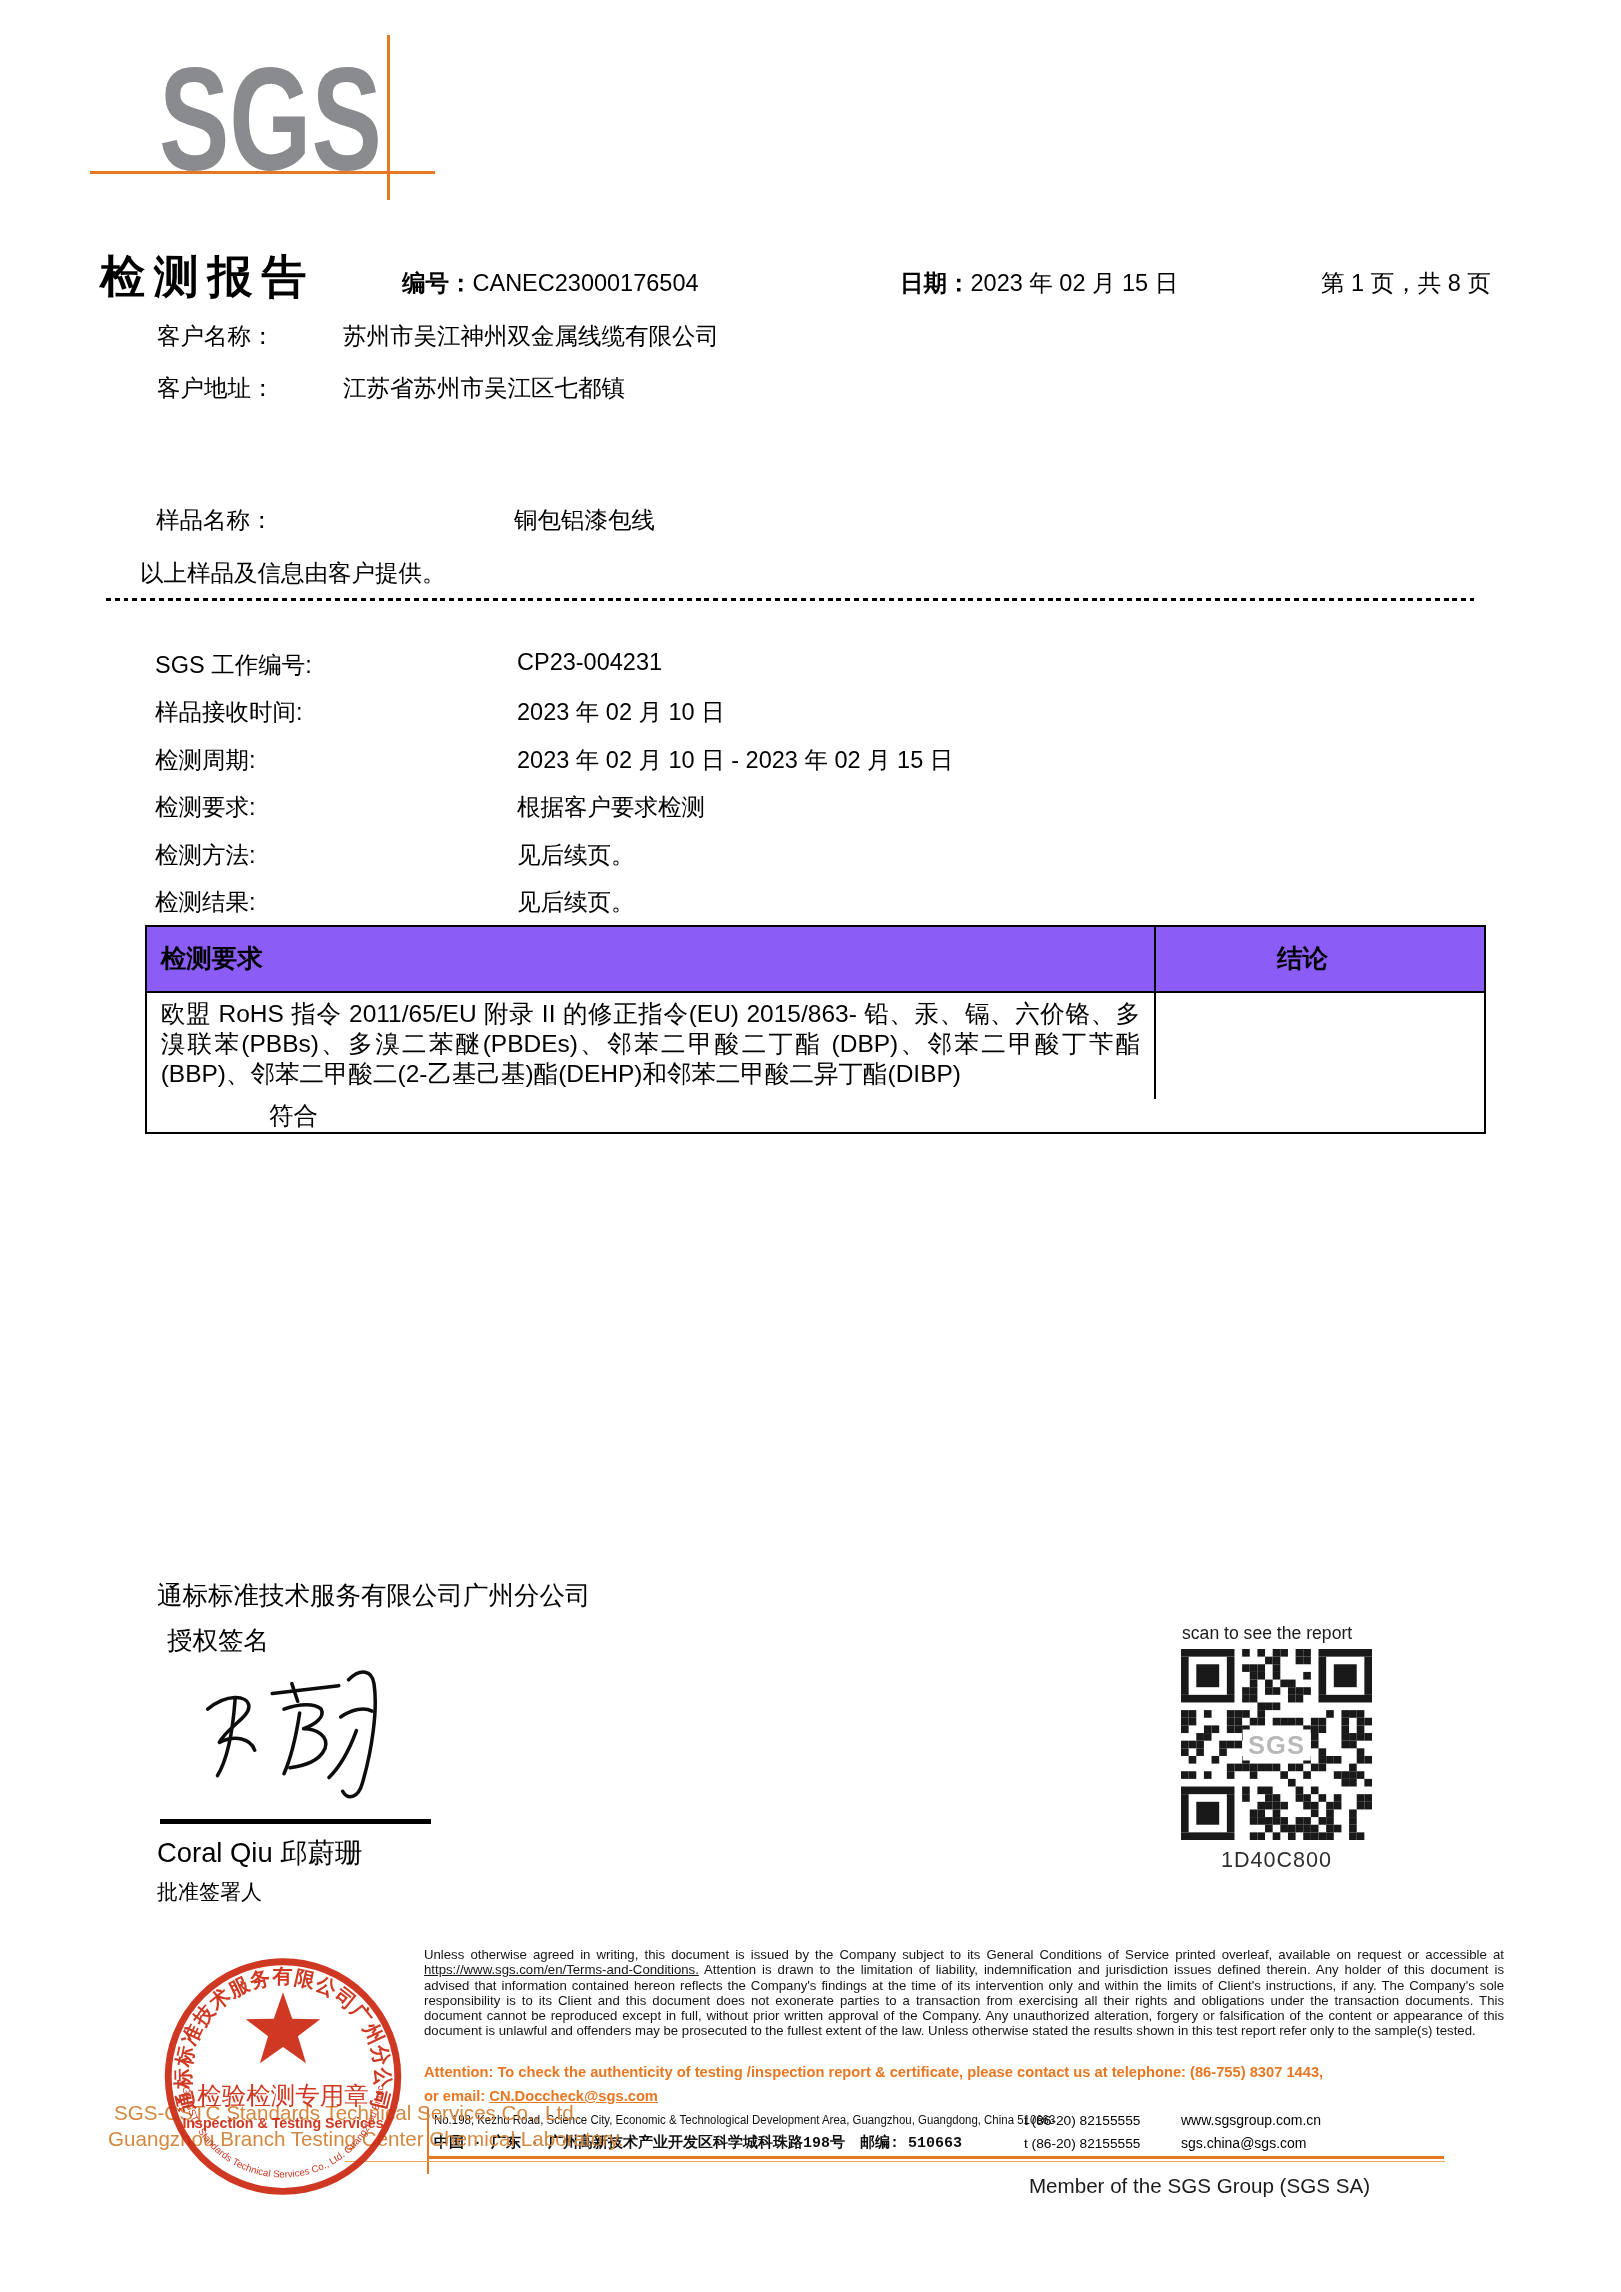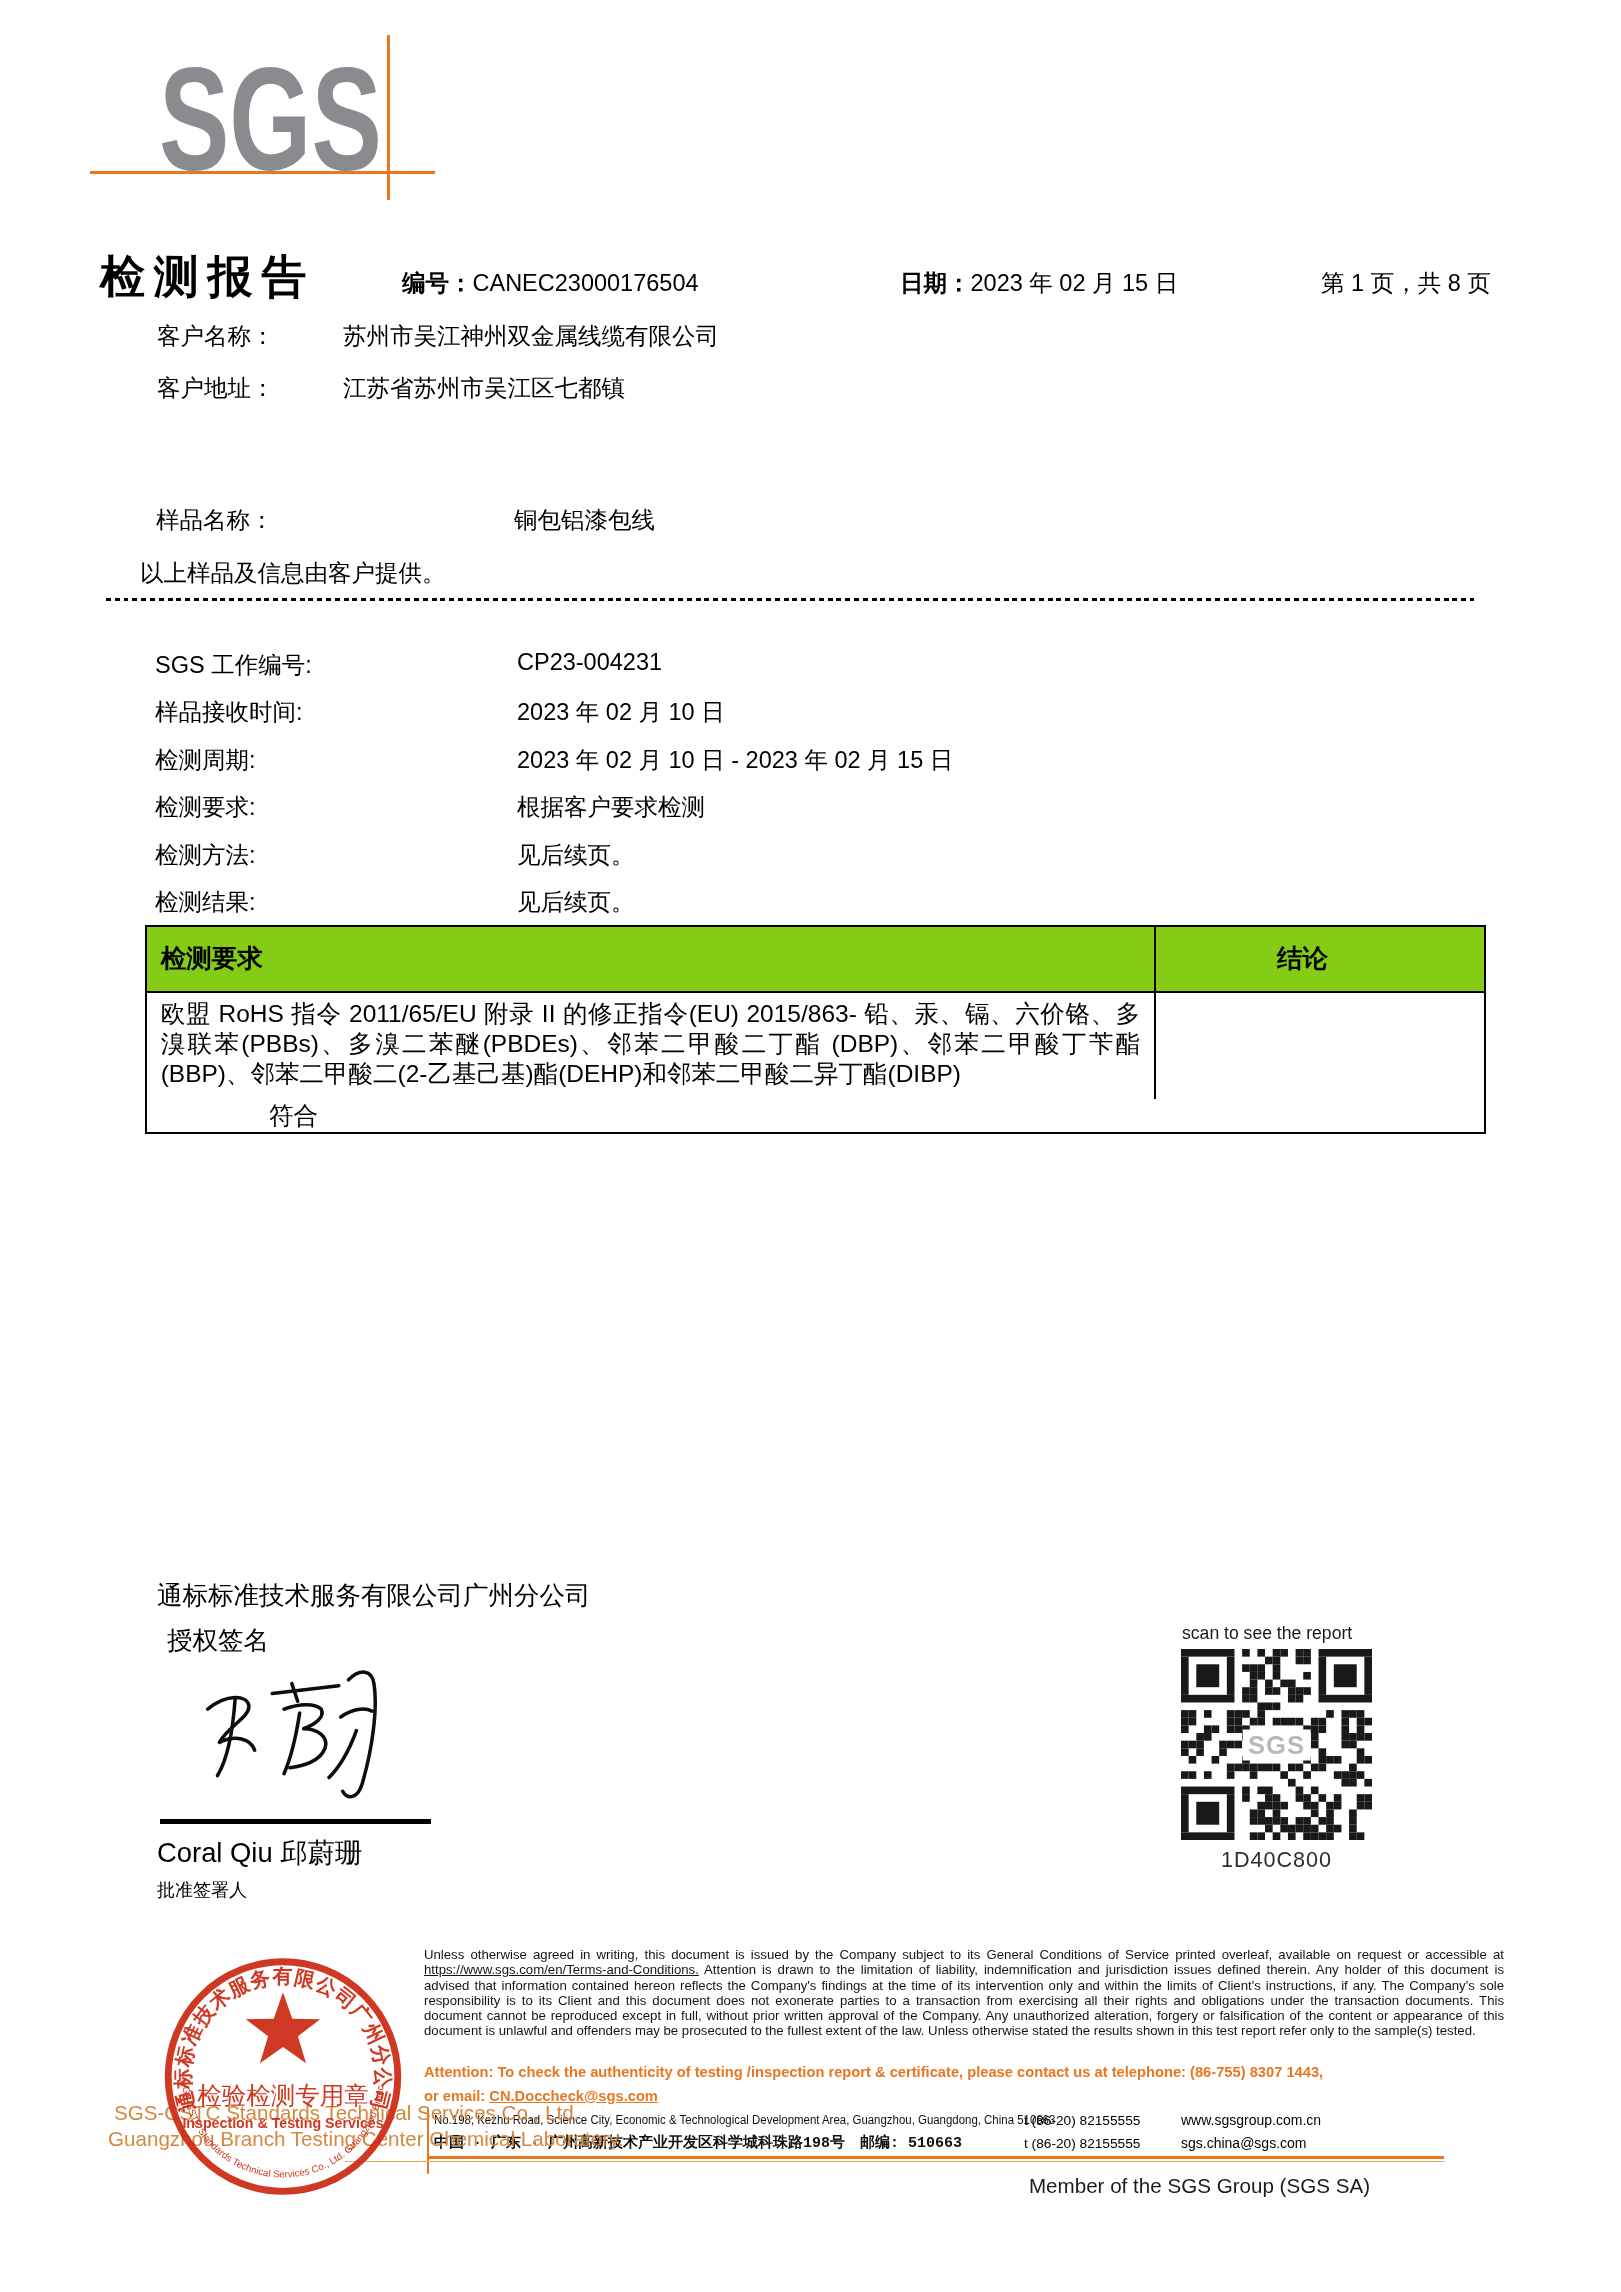--- a/index.html
+++ b/index.html
@@ -30,36 +30,36 @@
   .sample-note { left:140px; top:557px; }
   .dash-sep { position:absolute; left:106px; top:598px; width:1368px; height:2.9px;
               background:repeating-linear-gradient(90deg,#000 0 4.9px,transparent 4.9px 8.8px); }
 
   
   .job-label { position:absolute; left:155px; font-size:23.5px; white-space:nowrap; }
   .job-value { position:absolute; left:517px; font-size:23.5px; white-space:nowrap; }
 
   
   .rtable { position:absolute; left:145px; top:925px; width:1341px; border:2.9px solid #000; background:#fff; }
-  .rt-head { display:flex; background:#84cc16; border-bottom:2px solid #000; }
+  .rt-head { display:flex; background:#8b5cf6; border-bottom:2px solid #000; }
   .rt-body { display:flex;flex-direction:column; }
   .rt-c1 { width:1009px; border-right:2px solid #000; }
   .rt-c2 { width:293px; }
   .rt-head .rt-c1 { padding:13.7px 13.7px 15.7px; font-size:25.5px; font-weight:bold; }
   .rt-head .rt-c2 { padding:13.7px 0 15.7px; font-size:25.5px; font-weight:bold; text-align:center; }
   .rt-body .rt-c1 { padding:5.9px 13.7px 9.8px; font-size:24.5px; line-height:30px; text-align:justify; }
   .rt-body .rt-c2 { display:flex; align-items:center; justify-content:center; font-size:24.5px; }
 
   
   .co-name { left:157px; top:1578px; font-size:25.5px; }
   .sign-cap { left:167px; top:1623px; font-size:25.5px; }
   .sig-svg { position:absolute; left:194px; top:1658px; }
   .sig-line { position:absolute; left:160px; top:1819px; width:271px; height:4.9px; background:#000; }
   .signer { left:157px; top:1835px; font-size:27.4px; }
-  .signer-title { left:157px; top:1878px; font-size:18px; }
+  .signer-title { left:157px; top:1878px; font-size:21px; }
 
   
   .qr-cap { left:1182px; top:1623px; font-size:17.6px; color:#1a1a1a; }
   .qr-box { position:absolute; left:1181px; top:1649px; width:191px; height:191px; }
   .qr-box svg { display:block; }
   .qr-center { position:absolute; left:50%; top:50%; transform:translate(-50%,-50%); background:#fff;
                padding:1px 5.9px; font-size:25.5px; font-weight:bold; color:#b9b9bc; letter-spacing:1px; }
   .qr-code-text { left:1181px; top:1847px; width:191px; text-align:center; font-size:21.6px; color:#2e2e2e; letter-spacing:1px; }
 
   

